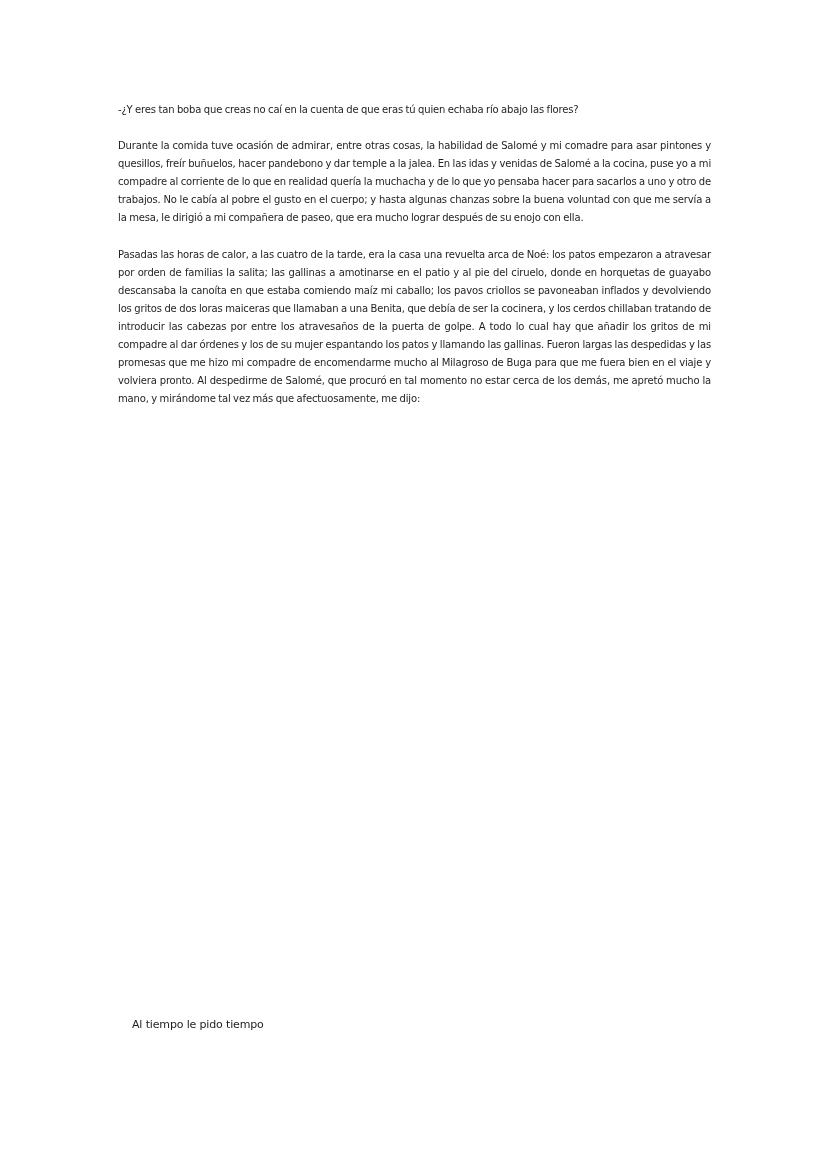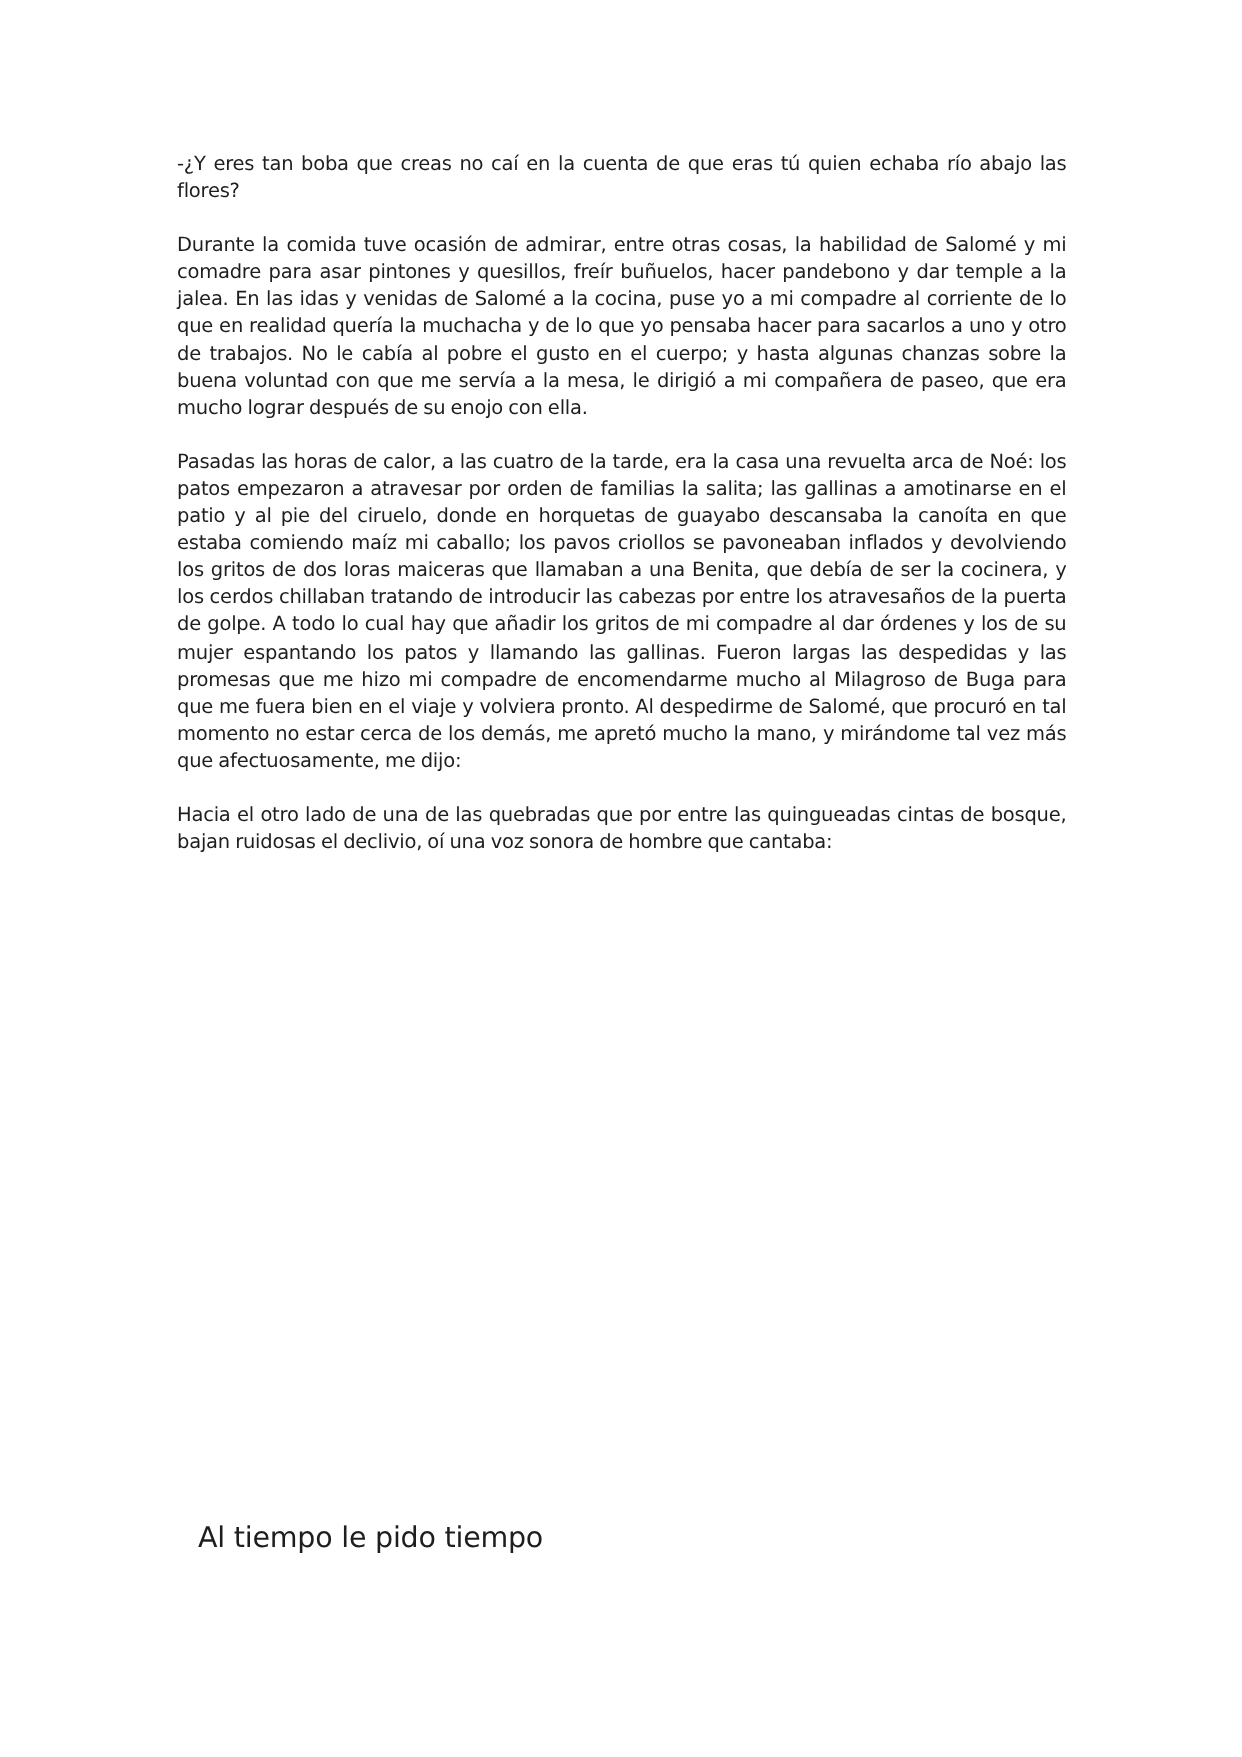--- a/index.html
+++ b/index.html
@@ -12,44 +12,43 @@
       height: 1171px;
       position: relative;
       overflow: hidden;
     }
     .page {
       position: absolute;
       left: 118px;
       top: 101px;
       width: 593px;
       font-family: "DejaVu Sans", sans-serif;
-      font-size: 13px;
+      font-size: 10px;
       line-height: 18.1px;
       color: #1e1e1e;
       letter-spacing: -0.15px;
       word-spacing: -0.5px;
     }
     .para {
       margin: 0 0 18px 0;
       text-align: justify;
     }
     .verse {
       position: absolute;
       left: 132px;
       top: 1016px;
       font-family: "DejaVu Sans", sans-serif;
-      font-size: 19px;
+      font-size: 11px;
       line-height: 18px;
       color: #1e1e1e;
       letter-spacing: -0.15px;
     }
   </style>
 </head>
 <body>
 
 <div class="page">
   <p class="para">-¿Y eres tan boba que creas no caí en la cuenta de que eras tú quien echaba río abajo las flores?</p>
   <p class="para">Durante la comida tuve ocasión de admirar, entre otras cosas, la habilidad de Salomé y mi comadre para asar pintones y quesillos, freír buñuelos, hacer pandebono y dar temple a la jalea. En las idas y venidas de Salomé a la cocina, puse yo a mi compadre al corriente de lo que en realidad quería la muchacha y de lo que yo pensaba hacer para sacarlos a uno y otro de trabajos. No le cabía al pobre el gusto en el cuerpo; y hasta algunas chanzas sobre la buena voluntad con que me servía a la mesa, le dirigió a mi compañera de paseo, que era mucho lograr después de su enojo con ella.</p>
   <p class="para">Pasadas las horas de calor, a las cuatro de la tarde, era la casa una revuelta arca de Noé: los patos empezaron a atravesar por orden de familias la salita; las gallinas a amotinarse en el patio y al pie del ciruelo, donde en horquetas de guayabo descansaba la canoíta en que estaba comiendo maíz mi caballo; los pavos criollos se pavoneaban inflados y devolviendo los gritos de dos loras maiceras que llamaban a una Benita, que debía de ser la cocinera, y los cerdos chillaban tratando de introducir las cabezas por entre los atravesaños de la puerta de golpe. A todo lo cual hay que añadir los gritos de mi compadre al dar órdenes y los de su mujer espantando los patos y llamando las gallinas. Fueron largas las despedidas y las promesas que me hizo mi compadre de encomendarme mucho al Milagroso de Buga para que me fuera bien en el viaje y volviera pronto. Al despedirme de Salomé, que procuró en tal momento no estar cerca de los demás, me apretó mucho la mano, y mirándome tal vez más que afectuosamente, me dijo:</p>
-  <p class="para">Hacia el otro lado de una de las quebradas que por entre las quingueadas cintas de bosque, bajan ruidosas el declivio, oí una voz sonora de hombre que cantaba:</p>
 </div>
 
 <div class="verse">Al tiempo le pido tiempo</div>
 
 </body></html>

